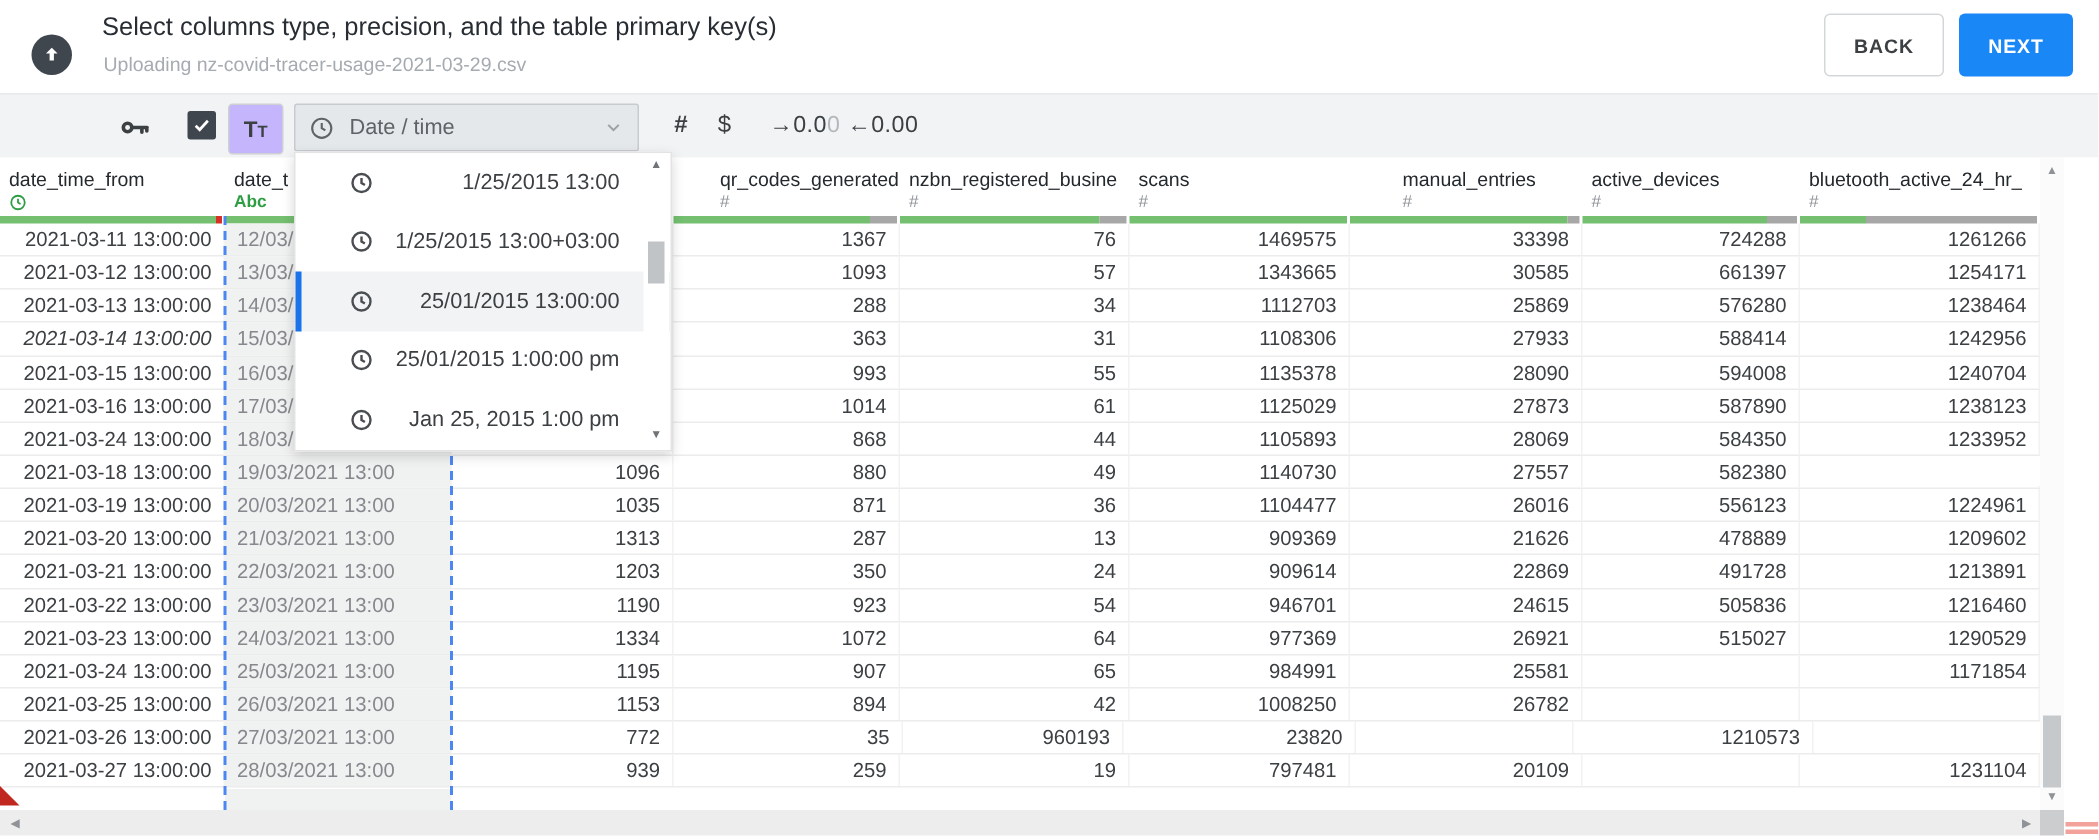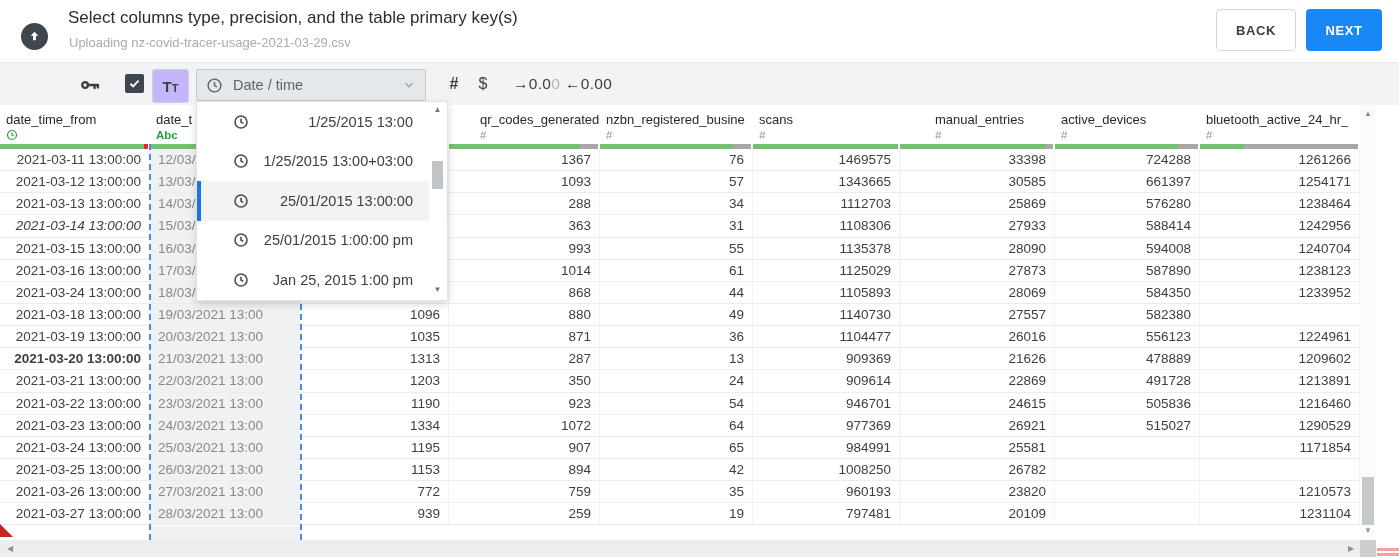--- a/index.html
+++ b/index.html
@@ -274,21 +274,21 @@
         <div class="cell sel" style="width: 151px;">20/03/2021 13:00</div>
         <div class="cell num" style="width: 148px;">1035</div>
         <div class="cell num" style="width: 151px;">871</div>
         <div class="cell num" style="width: 153px;">36</div>
         <div class="cell num" style="width: 147px;">1104477</div>
         <div class="cell num" style="width: 155px;">26016</div>
         <div class="cell num" style="width: 145px;">556123</div>
         <div class="cell num" style="width: 160px;">1224961</div>
       </div>
       <div class="t-row">
-        <div class="cell num" style="width: 150px; font-weight: bold;">2021-03-20 13:00:00</div>
+        <div class="cell num" style="width: 150px;">2021-03-20 13:00:00</div>
         <div class="cell sel" style="width: 151px;">21/03/2021 13:00</div>
         <div class="cell num" style="width: 148px;">1313</div>
         <div class="cell num" style="width: 151px;">287</div>
         <div class="cell num" style="width: 153px;">13</div>
         <div class="cell num" style="width: 147px;">909369</div>
         <div class="cell num" style="width: 155px;">21626</div>
         <div class="cell num" style="width: 145px;">478889</div>
         <div class="cell num" style="width: 160px;">1209602</div>
       </div>
       <div class="t-row">
@@ -343,21 +343,20 @@
         <div class="cell num" style="width: 153px;">42</div>
         <div class="cell num" style="width: 147px;">1008250</div>
         <div class="cell num" style="width: 155px;">26782</div>
         <div class="cell num" style="width: 145px;"></div>
         <div class="cell num" style="width: 160px;"></div>
       </div>
       <div class="t-row">
         <div class="cell num" style="width: 150px;">2021-03-26 13:00:00</div>
         <div class="cell sel" style="width: 151px;">27/03/2021 13:00</div>
         <div class="cell num" style="width: 148px;">772</div>
-        <div class="cell num" style="width: 151px;">759</div>
         <div class="cell num" style="width: 153px;">35</div>
         <div class="cell num" style="width: 147px;">960193</div>
         <div class="cell num" style="width: 155px;">23820</div>
         <div class="cell num" style="width: 145px;"></div>
         <div class="cell num" style="width: 160px;">1210573</div>
       </div>
       <div class="t-row">
         <div class="cell num" style="width: 150px;">2021-03-27 13:00:00</div>
         <div class="cell sel" style="width: 151px;">28/03/2021 13:00</div>
         <div class="cell num" style="width: 148px;">939</div>

